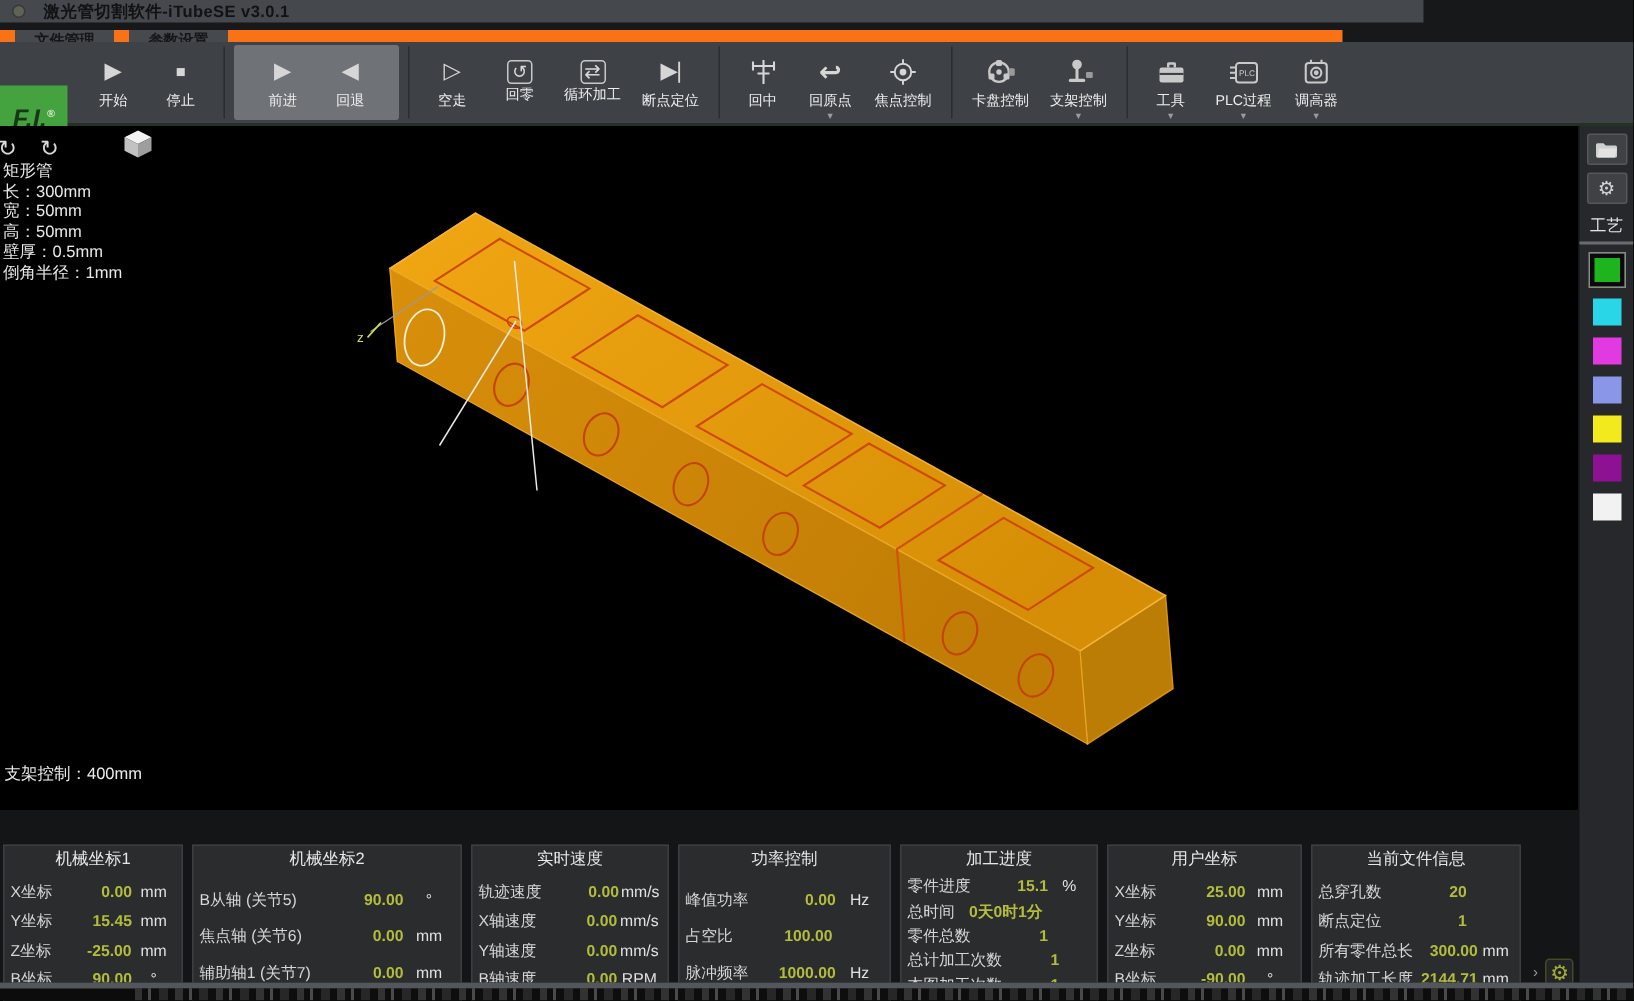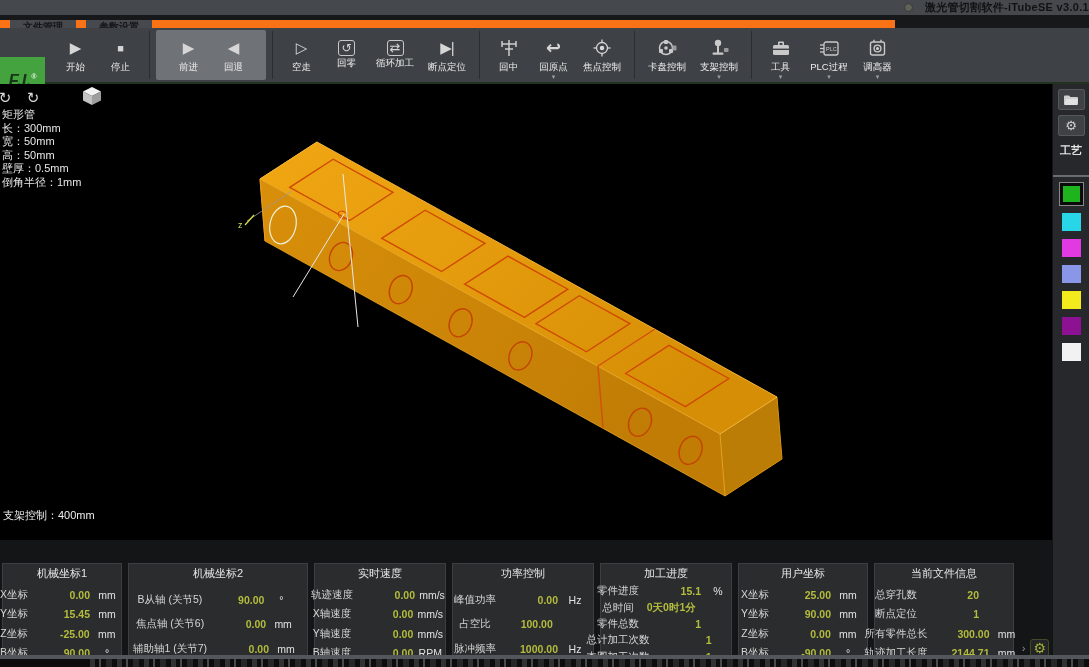--- a/index.html
+++ b/index.html
@@ -1,21 +1,21 @@
 <!DOCTYPE html>
 <html><head>
 <meta charset="utf-8">
 <style>
   * { margin:0; padding:0; box-sizing:border-box; }
   html,body { width:1089px; height:667px; background:#000; overflow:hidden; }
   body { font-family:"Liberation Sans","DejaVu Sans",sans-serif; }
   #app { position:relative; width:1089px; height:667px; background:#17181a; overflow:hidden; }
 
   
-  .titlebar { position:absolute; left:0; top:0; width:1089px; height:15px; background:#45484c; display:flex; align-items:center;justify-content:flex-end; }
+  .titlebar { position:absolute; left:0; top:0; width:949px; height:15px; background:#45484c; display:flex; align-items:center; }
   .win-icon { width:9px; height:9px; margin-left:8px; border-radius:50%; background:#5f6257; border:1px solid #383a36; }
   .win-title { margin-left:12px; font-size:11px; color:#111214; font-weight:bold; letter-spacing:0.3px; }
 
   
   .menubar { position:absolute; left:0; top:20px; width:895px; height:13px; background:#f97316; display:flex; }
   .menu-item { height:13px; padding:0 13px; margin-left:10px; background:#46494d; color:#15161a; font-size:10px; font-weight:bold; display:flex; align-items:center; cursor:default; }
 
   
   .toolbar { position:absolute; left:0; top:28px; width:1089px; height:56px; background:#3e4246; display:flex; align-items:center; padding-left:50px; border-bottom:2px solid #23331f; }
   .logo { position:absolute; left:0; top:29px; width:45px; height:52px; background:#44a33e; display:flex; flex-direction:column; align-items:center; justify-content:center; overflow:hidden; }
@@ -37,31 +37,31 @@
   .vp-tools { position:absolute; left:-5px; top:2px; display:flex; align-items:center; gap:8px; }
   .vp-rot { color:#d8d8d8; font-size:15px; width:20px; text-align:center; cursor:pointer; }
   .vp-cube { margin-left:30px; cursor:pointer; }
   .specs { position:absolute; left:2px; top:24px; color:#e8e8e8; font-size:11px; line-height:13.5px; }
   .part-length { position:absolute; left:3px; top:424px; color:#ececec; font-size:11px; }
   .scene { position:absolute; left:0; top:0; }
 
   
   .sidebar { position:absolute; right:0; top:84px; width:37px; height:571px; background:#26282b; border-left:1px solid #131415; display:flex; flex-direction:column; align-items:center; }
   .sb-btn { width:27px; height:21px; margin-top:5px; background:#3f4245; border:1px solid #55585b; border-radius:2px; display:flex; align-items:center; justify-content:center; cursor:pointer; }
-  .sb-label { margin-top:7px; color:#e4e4e4; font-size:11px; font-weight:bold; border-bottom:2px solid #6a6d70; padding-bottom:17px; width:100%; text-align:center; }
+  .sb-label { margin-top:7px; color:#e4e4e4; font-size:11px; font-weight:normal; border-bottom:2px solid #6a6d70; padding-bottom:3px; width:100%; text-align:center; }
   .swatch-list { margin-top:6px; display:flex; flex-direction:column; align-items:center; gap:8px; }
   .swatch { width:19px; height:18px; cursor:pointer; }
   .swatch.selected { border:3px solid #0a0a0a; outline:1px solid #888; width:23px; height:22px; }
 
   
   .panelsarea { position:absolute; left:0; top:540px; width:1052px; height:115px; background:#141517; }
   .panels { display:flex; gap:6px; padding:3px 0 0 2px; }
   .panel { height:106px; background:#2a2c2e; border:1px solid #3c3f41; display:flex; flex-direction:column; padding:1px 4px 2px 4px;margin-top:20px; }
   .panel-title { text-align:center; color:#e6e6e6; font-size:11px; height:17px; line-height:17px; }
-  .panel-rows { flex:1; display:flex; flex-direction:column; justify-content:space-evenly;align-items:center; }
+  .panel-rows { flex:1; display:flex; flex-direction:column; justify-content:space-evenly; }
   .prow { display:flex; align-items:center; font-size:10.5px; }
   .plabel { flex:1; color:#d6d6d6; white-space:nowrap; }
   .pvalue { width:62px; text-align:right; color:#b4bc3c; font-weight:bold; white-space:nowrap; }
   .punit { width:34px; text-align:center; color:#e2e2e2; }
   .bottom-gear { position:absolute; left:1022px; top:639px; display:flex; align-items:center; gap:5px; }
   .bg-arrow { color:#9a9a9a; font-size:10px; }
   .bg-gear { color:#a3ad36; font-size:14px; background:#222426; border:1px solid #44482a; border-radius:3px; width:19px; height:18px; text-align:center; line-height:17px; cursor:pointer; }
 
   
   .bottomstrip { position:absolute; left:0; top:655px; width:1089px; height:12px; background:#0c0c0c; }

